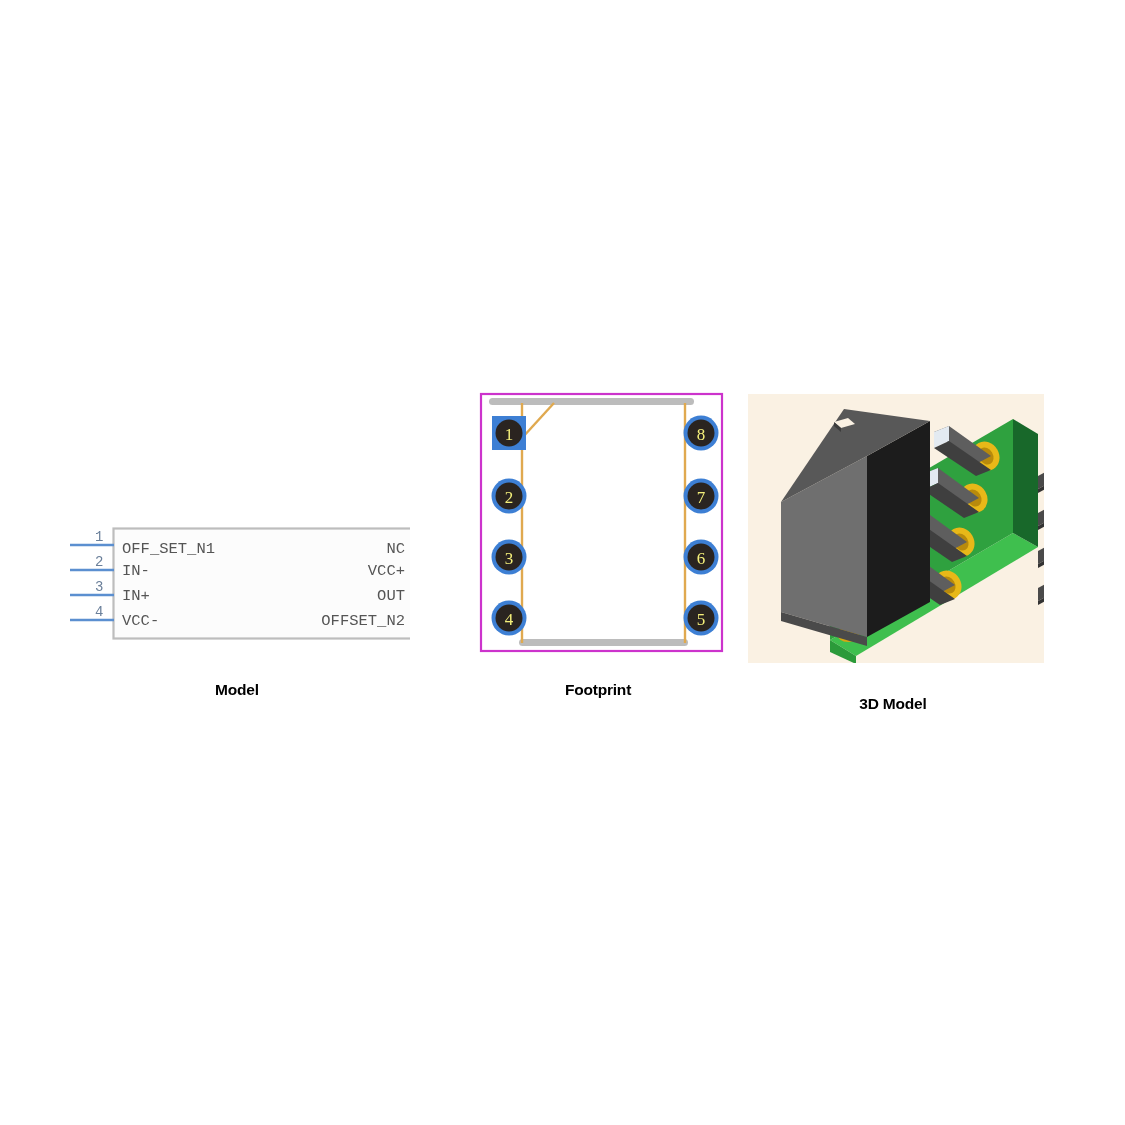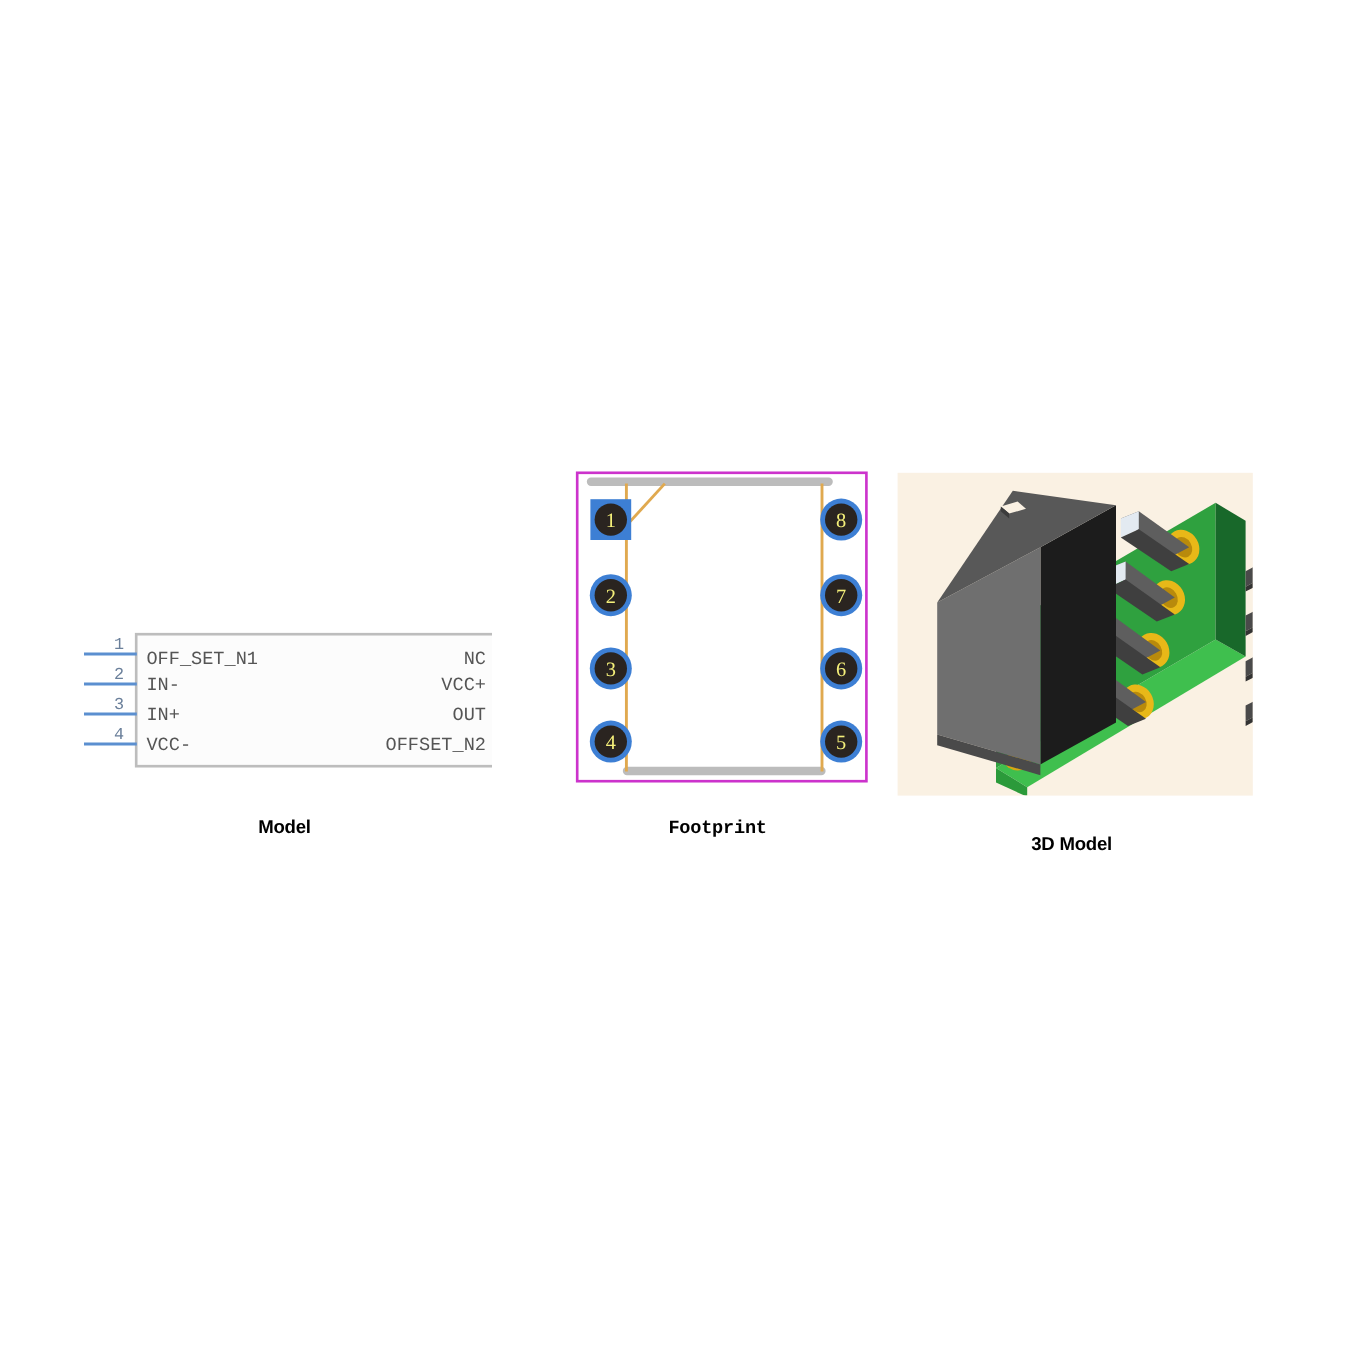--- a/index.html
+++ b/index.html
@@ -26,21 +26,21 @@
     position: absolute;
     font-family: "Liberation Sans", sans-serif;
     font-weight: bold;
     font-size: 15.5px;
     color: #000000;
     text-align: center;
     white-space: nowrap;
     letter-spacing: -0.2px;
   }
   #caption-symbol   { left: 137px; top: 681px; width: 200px; }
-  #caption-footprint{ left: 498px; top: 681px; width: 200px; font-family: Liberation Mono, monospace; }
+  #caption-footprint{ left: 498px; top: 681px; width: 200px; }
   #caption-3d       { left: 793px; top: 695px; width: 200px; }
 
   
   #symbol-panel {
     position: absolute;
     left: 70px;
     top: 520px;
     width: 340px;
     height: 130px;
   }

